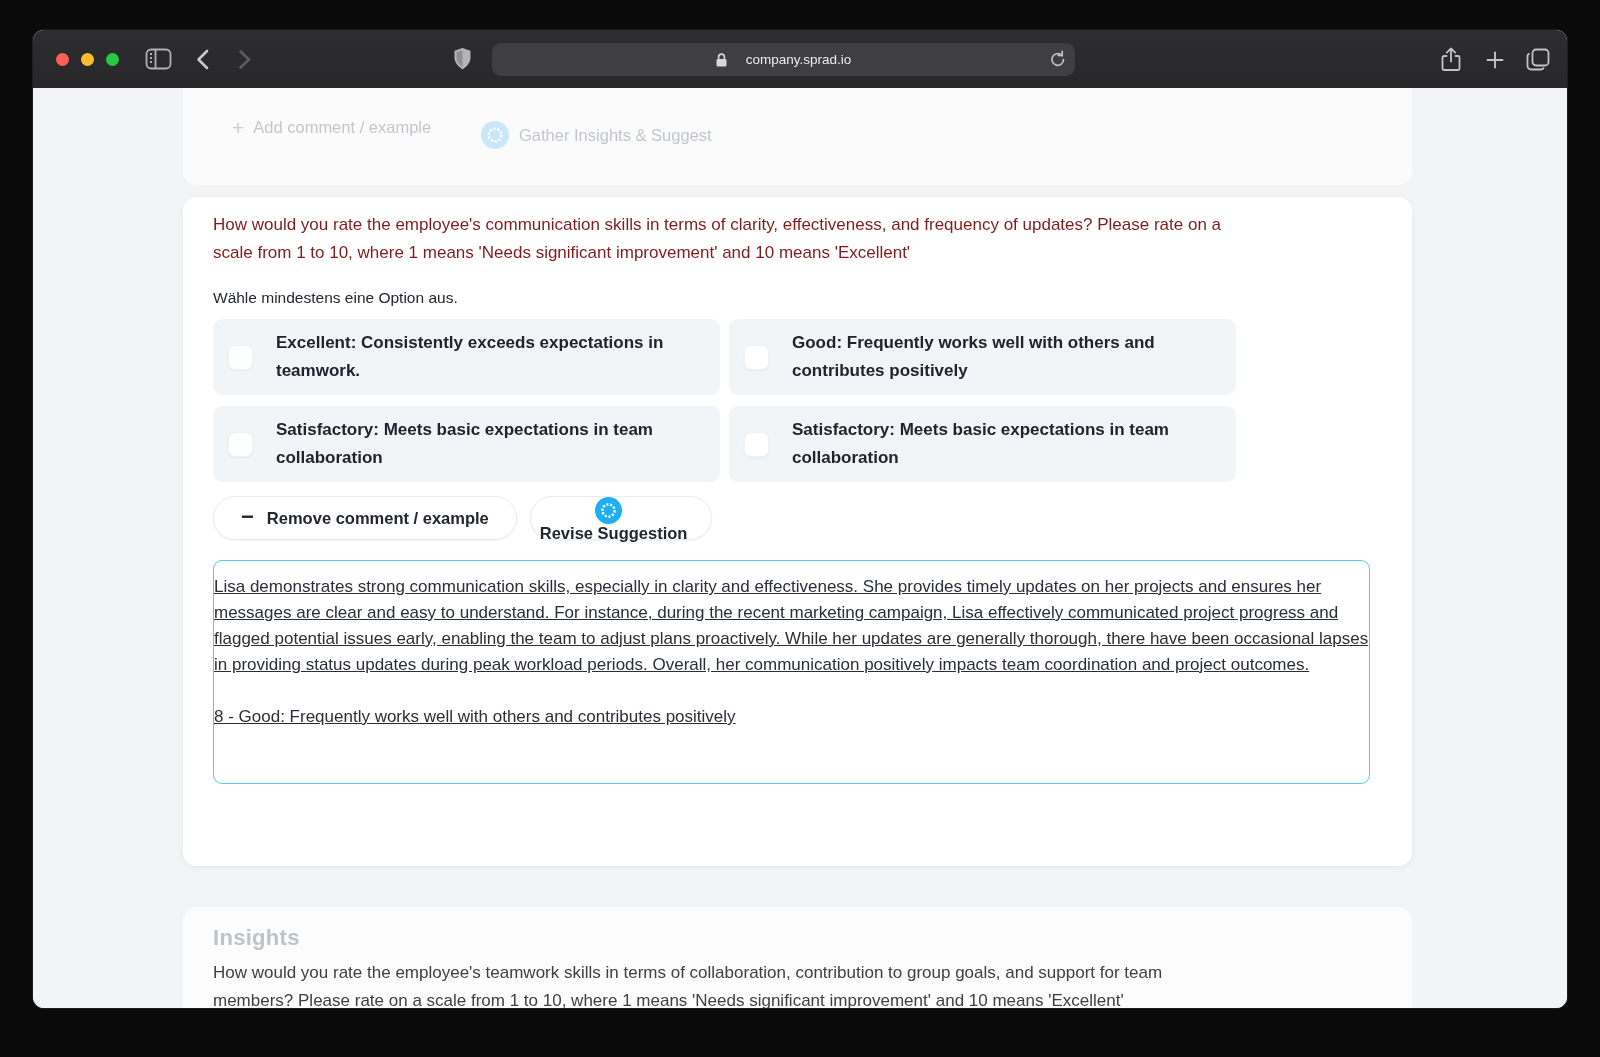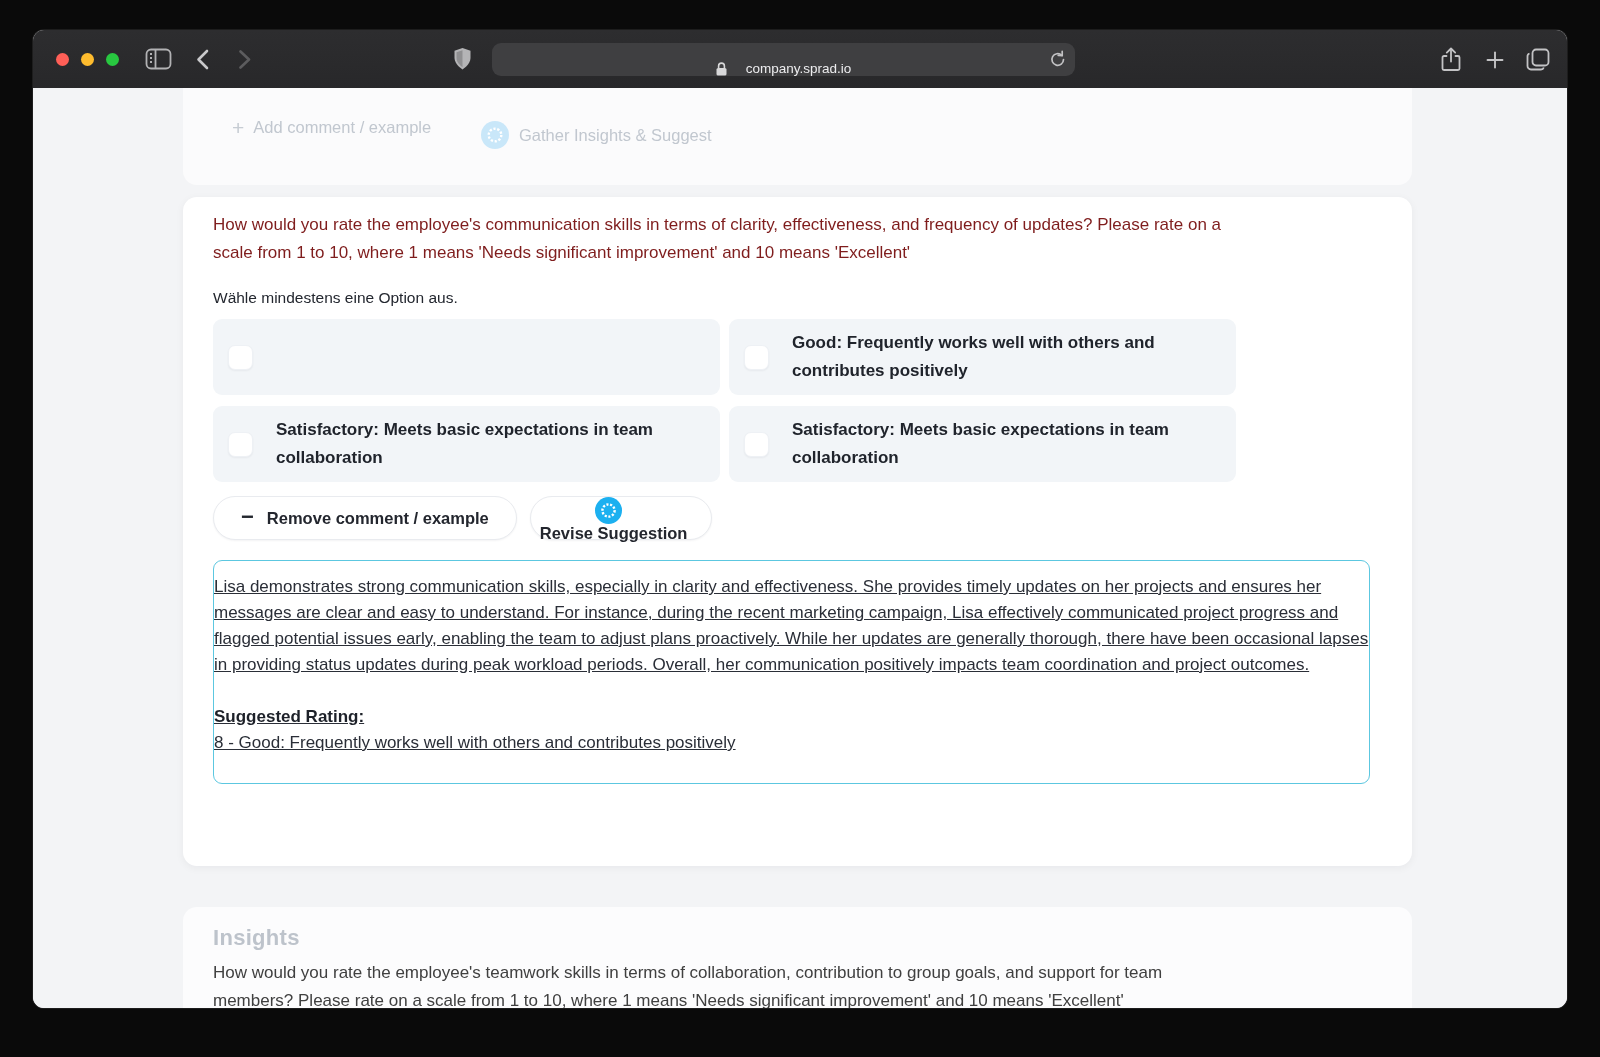--- a/index.html
+++ b/index.html
@@ -18,21 +18,21 @@
   .titlebar {
     position:absolute; left:0; top:0; right:0; height:58px;
     background:linear-gradient(#2d2d2f,#28282a);
   }
   .traffic { position:absolute; left:23px; top:23px; display:flex; gap:12px; }
   .light { width:13px; height:13px; border-radius:50%; cursor:default; }
   .tb-icon { position:absolute; display:flex; align-items:center; justify-content:center; }
   .urlfield {
     position:absolute; left:459px; top:13px; width:583px; height:33px;
     background:#3f3f41; border-radius:9px;
-    display:flex; align-items:flex-end; justify-content:center; gap:19px;
+    display:flex; align-items:center; justify-content:center; gap:19px;
     color:#ececee; font-size:13.5px;
   }
   .urlfield .reload { position:absolute; right:9px; top:7px; }
   
   .content { position:absolute; top:58px; left:0; right:0; bottom:0; background:#f3f4f6; overflow:hidden; }
   .prev-card {
     position:absolute; left:150px; top:0; width:1229px; height:97px;
     background:#fbfbfc; border-radius:0 0 14px 14px;
   }
   .ghost-btn {
@@ -180,20 +180,21 @@
       </div>
     </div>
 
     <div class="q-card">
       <div class="q-desc">How would you rate the employee's communication skills in terms of clarity, effectiveness, and frequency of updates? Please rate on a scale from 1 to 10, where 1 means 'Needs significant improvement' and 10 means 'Excellent'</div>
       <div class="q-instr"><span>Wähle </span><b>mindestens eine</b><span> Option aus.</span></div>
 
       <div class="options">
         <div class="option">
           <div class="checkbox"></div>
+          <div class="option-label">Excellent: Consistently exceeds expectations in teamwork.</div>
         </div>
         <div class="option">
           <div class="checkbox"></div>
           <div class="option-label">Good: Frequently works well with others and contributes positively</div>
         </div>
         <div class="option">
           <div class="checkbox"></div>
           <div class="option-label">Satisfactory: Meets basic expectations in team collaboration</div>
         </div>
         <div class="option">
@@ -214,21 +215,20 @@
               <circle cx="13.5" cy="13.5" r="6.1" fill="none" stroke="#ffffff" stroke-width="2.4" stroke-dasharray="2.1 1.6"></circle>
             </svg>
           </span>
           <span>Revise Suggestion</span>
         </div>
       </div>
 
       <div class="comment-box">
         <div>Lisa demonstrates strong communication skills, especially in clarity and effectiveness. She provides timely updates on her projects and ensures her messages are clear and easy to understand. For instance, during the recent marketing campaign, Lisa effectively communicated project progress and flagged potential issues early, enabling the team to adjust plans proactively. While her updates are generally thorough, there have been occasional lapses in providing status updates during peak workload periods. Overall, her communication positively impacts team coordination and project outcomes.</div>
         <div class="spacer"></div>
-        <div class="rating-label">Suggested Rating:</div>
         <div>8 - Good: Frequently works well with others and contributes positively</div>
       </div>
     </div>
 
     <div class="next-card">
       <div class="next-title">Insights</div>
       <div class="next-desc">How would you rate the employee's teamwork skills in terms of collaboration, contribution to group goals, and support for team members? Please rate on a scale from 1 to 10, where 1 means 'Needs significant improvement' and 10 means 'Excellent'</div>
     </div>
 
   </div>

